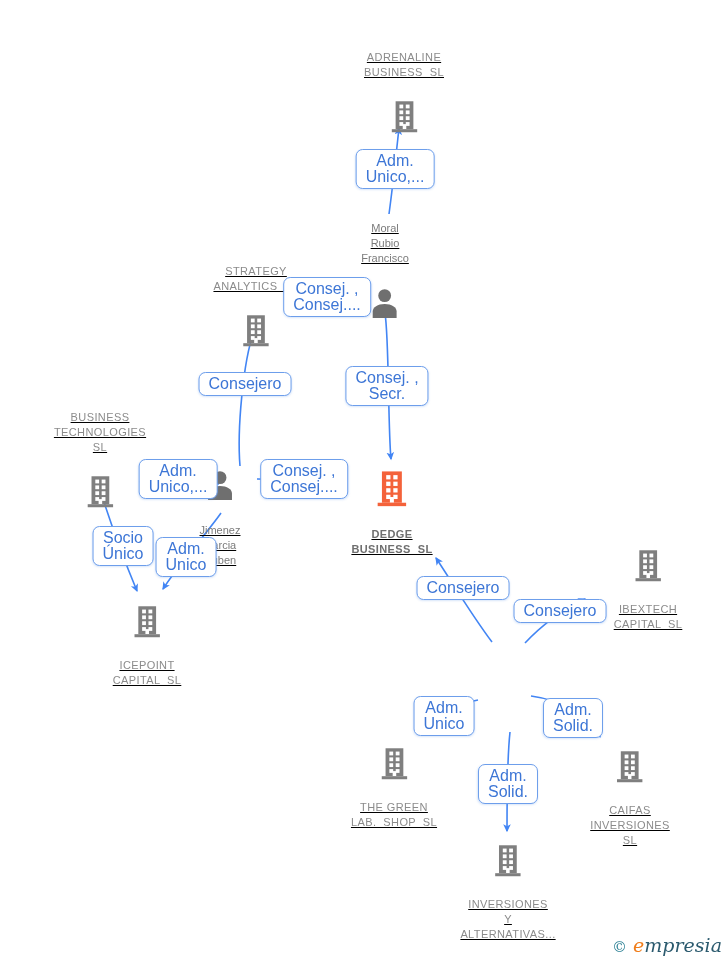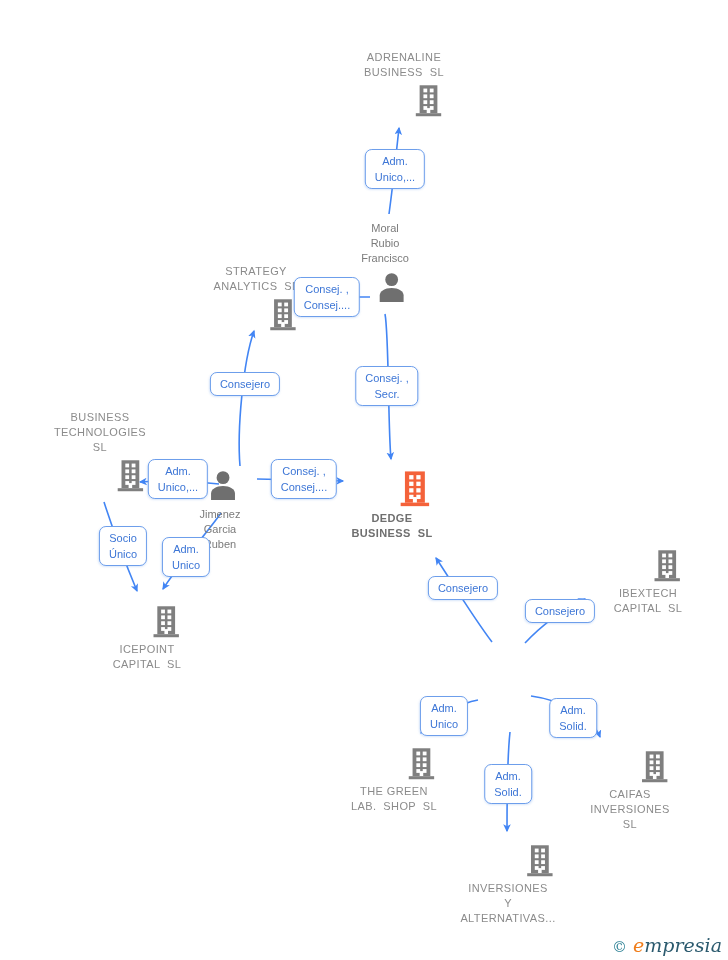--- a/index.html
+++ b/index.html
@@ -1,33 +1,33 @@
 <!DOCTYPE html>
 <html><head>
 <meta charset="utf-8">
 <style>
   html,body{margin:0;padding:0;background:#ffffff;}
   #canvas{
     position:relative;width:728px;height:960px;background:#ffffff;overflow:hidden;
     font-family:"Liberation Sans","DejaVu Sans",sans-serif;
   }
   #edges{position:absolute;left:0;top:0;width:728px;height:960px;z-index:1;}
-  .node{position:absolute;z-index:2;display:flex;flex-direction:column;align-items:flex-end;gap:4px;transform:translateX(-50%);cursor:pointer;}
+  .node{position:absolute;z-index:2;display:flex;flex-direction:column;align-items:center;gap:20px;transform:translateX(-50%);cursor:pointer;text-decoration:underline;}
   .node .nm{white-space:pre-wrap;text-align:center;}
   .company .nm{font-size:11px;line-height:15px;color:#8b8b8b;letter-spacing:.4px;font-weight:400;}
   .company.highlight .nm{color:#6f6f6f;font-weight:700;}
   .person .nm{font-size:11px;line-height:15px;color:#7b7b7b;}
   .icon{display:block;line-height:0;}
   .b-icon{color:#7f7f7f;}
   .highlight .b-icon{color:#f4623a;}
   .p-icon{color:#6f6f6f;}
   .edge-label{
     position:absolute;z-index:3;transform:translate(-50%,-50%);
     background:#ffffff;border:1.5px solid #6d9eeb;border-radius:7px;
-    padding:3px 9px;color:#3d76d6;font-size:11px;line-height:16px;
+    padding:3px 9px;color:#3d76d6;font-size:16px;line-height:16px;
     text-align:center;white-space:pre-wrap;box-shadow:0 1px 2px rgba(109,158,235,.25);
   }
   #footer-logo{
     position:absolute;right:6px;bottom:4px;z-index:2;display:flex;align-items:baseline;gap:6px;
     font-family:"DejaVu Serif","Liberation Serif",serif;font-style:italic;
   }
   #footer-logo .copy{color:#2e8296;font-size:15px;font-style:normal;}
   #footer-logo .brand{font-size:19px;color:#2b5a6e;}
   #footer-logo .brand .first{color:#f07d1a;}
 </style>

